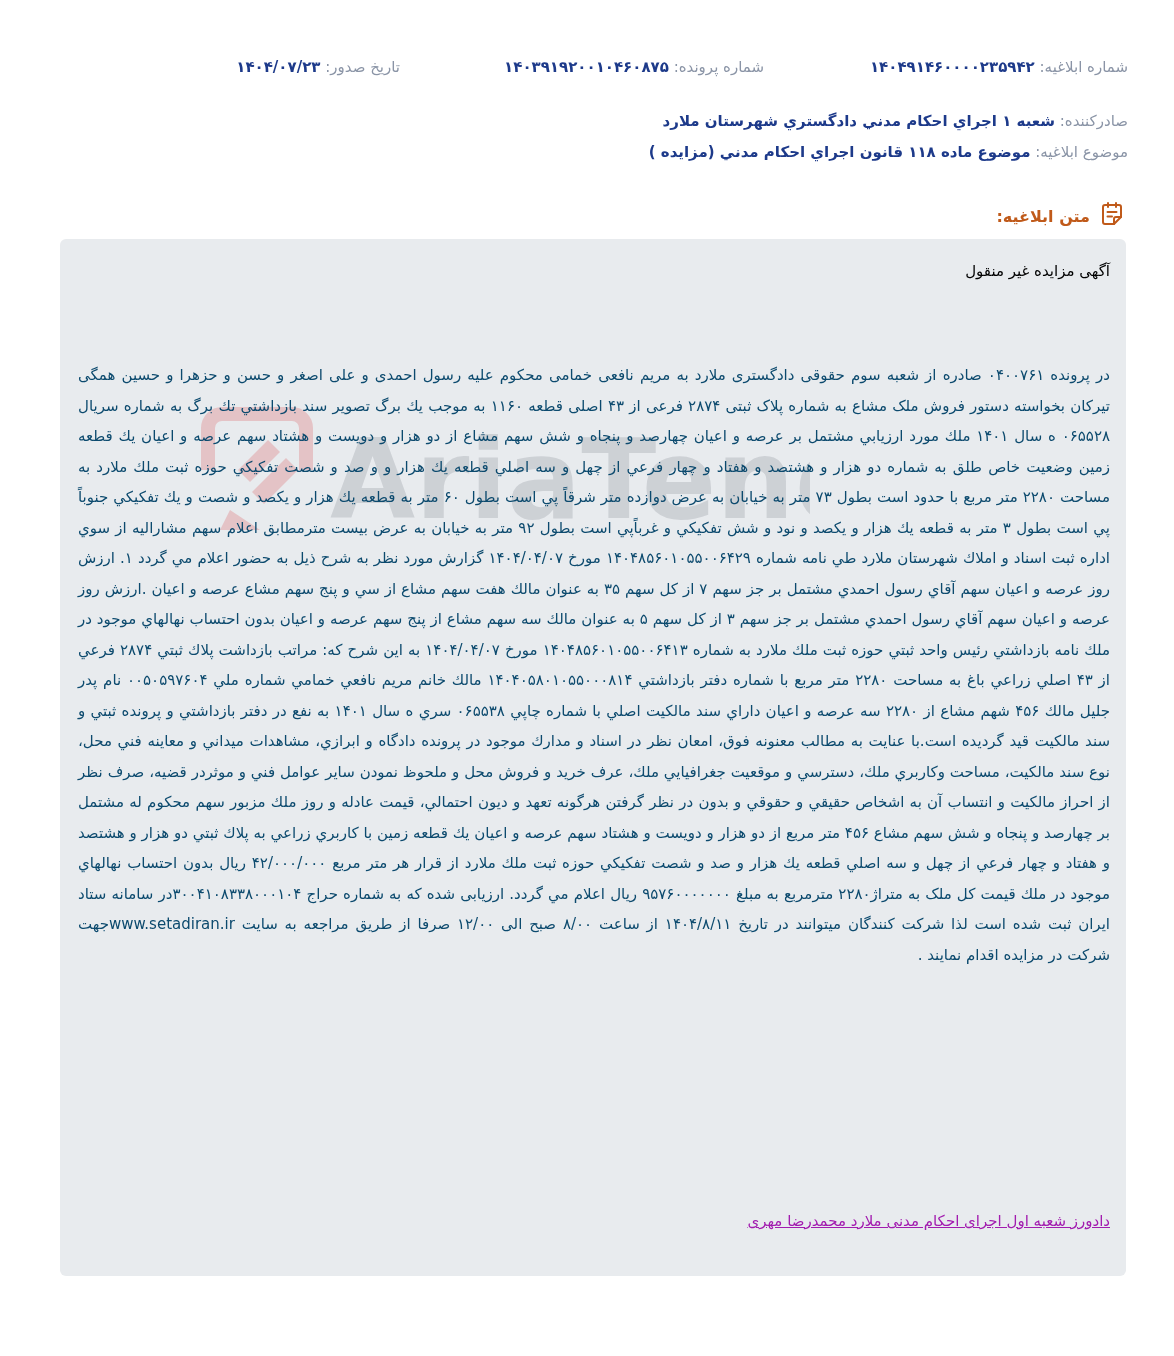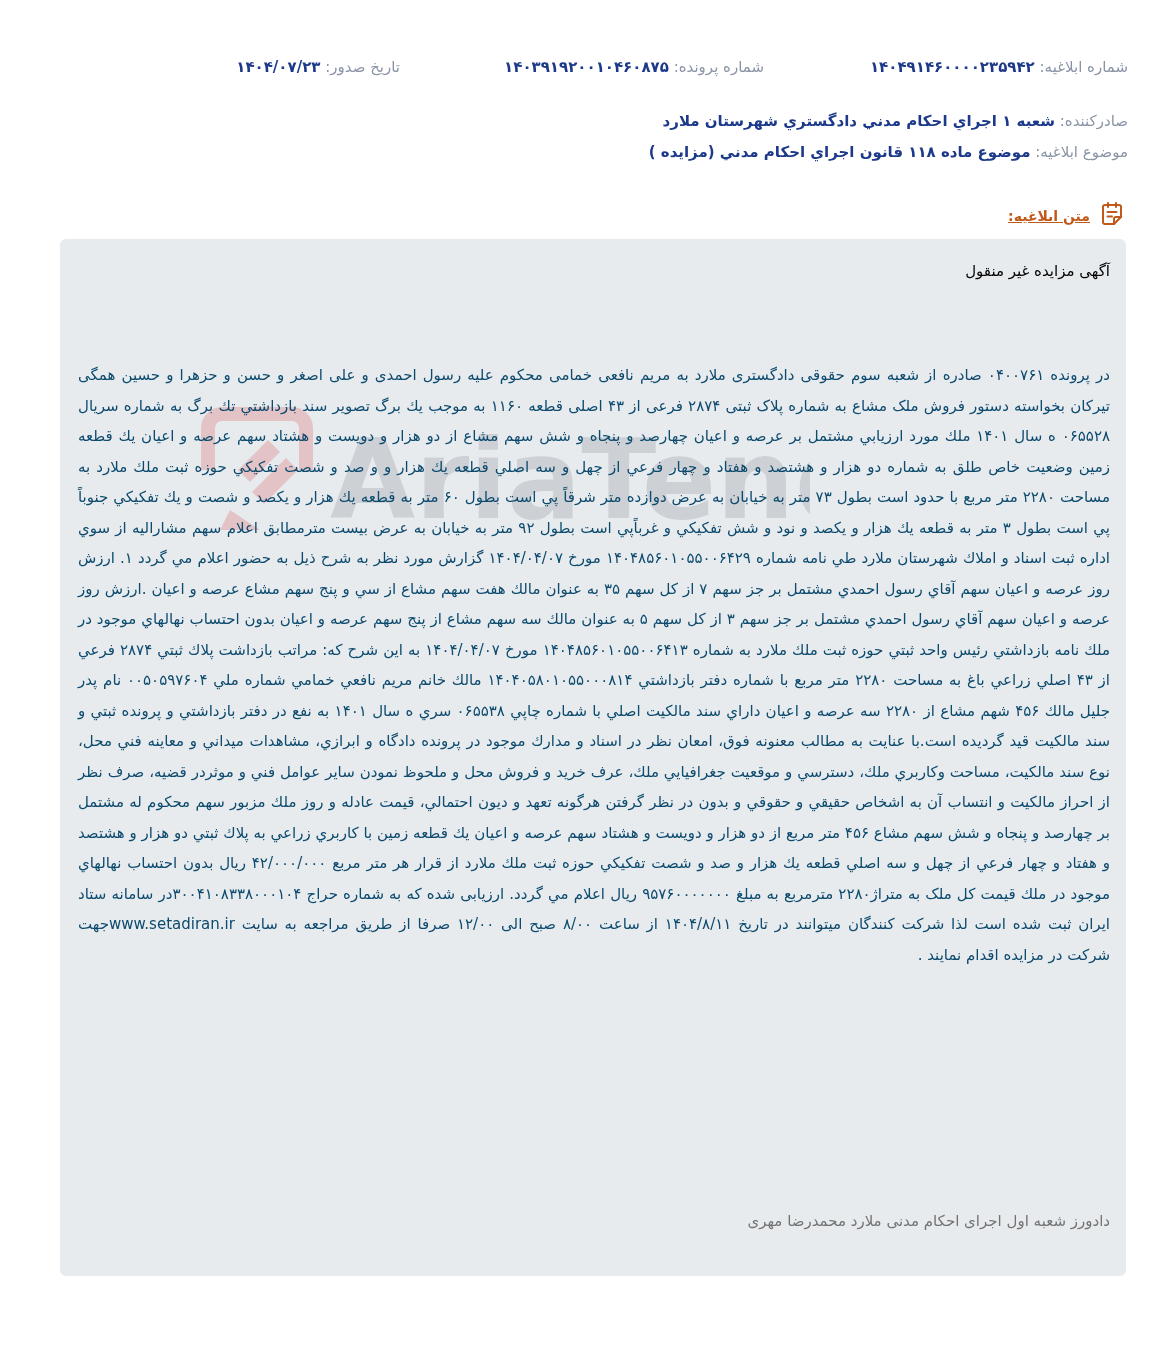--- a/index.html
+++ b/index.html
@@ -11,21 +11,21 @@
   .meta-row {
     position: absolute; right: 46px; left: 40px; height: 24px;
     font-size: 15px; color: #8a94a6; white-space: nowrap;
   }
   .meta-item { position: absolute; top: 0; }
   .meta-label { color: #8a94a6; }
   .meta-value { color: #1d3a8a; font-weight: bold; }
   .section-title {
     position: absolute; top: 200px; right: 48px;
     display: flex; align-items: center; gap: 8px;
-    color: #c05a1a; font-weight: bold; font-size: 14px; text-decoration: underline;
+    color: #c05a1a; font-weight: bold; font-size: 16px;
   }
   .section-title svg { width: 28px; height: 28px; }
   .content-box {
     position: absolute; top: 239px; left: 60px; width: 1066px; height: 1037px;
     background: #e8ebee; border-radius: 6px;
   }
   .watermark {
     position: absolute; top: 400px; left: 190px; width: 620px; height: 130px;
     pointer-events: none; opacity: 0.55;
   }
@@ -33,21 +33,21 @@
     position: absolute; top: 262px; right: 64px;
     font-size: 15px; color: #000000;
   }
   .body-text {
     position: absolute; top: 360px; right: 64px; width: 1032px;
     font-size: 15px; line-height: 30.5px; color: #0c4a6e;
     text-align: justify; text-align-last: right;
   }
   .signature {
     position: absolute; top: 1212px; right: 64px;
-    font-size: 15px; color: #737373;
+    font-size: 15px; color: #a21caf; text-decoration: underline;
   }
 </style>
 </head>
 <body>
 
 <div class="meta-row" style="top:58px;">
   <div class="meta-item" style="right:0;">
     <span class="meta-label">شماره ابلاغیه:</span>
     <span class="meta-value">۱۴۰۴۹۱۴۶۰۰۰۰۲۳۵۹۴۲</span>
   </div>

